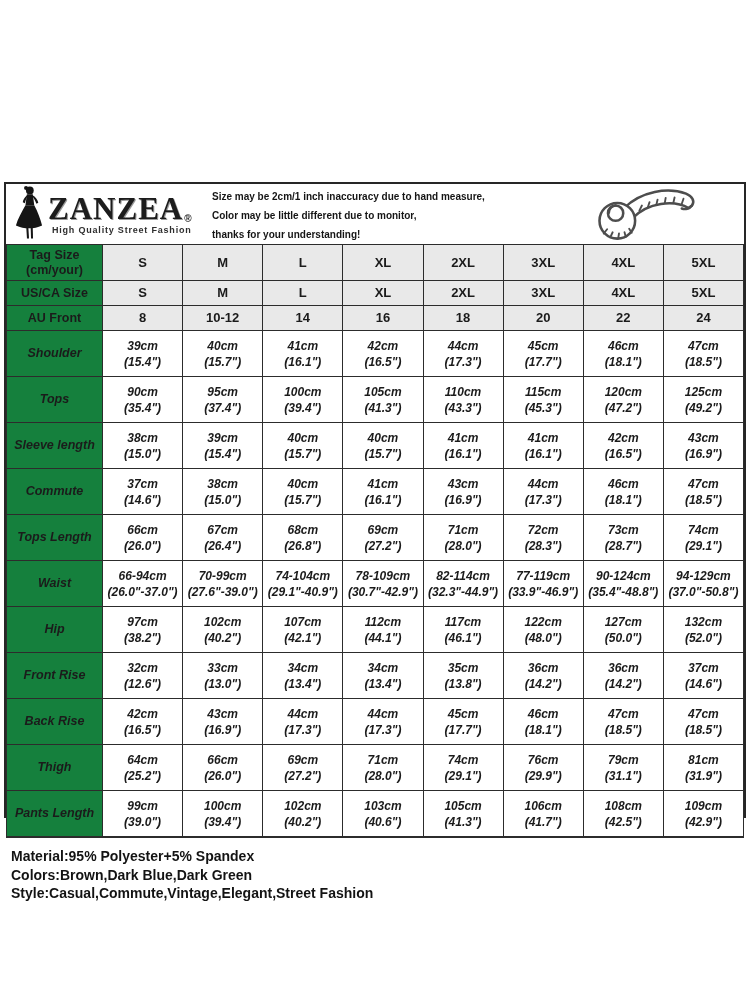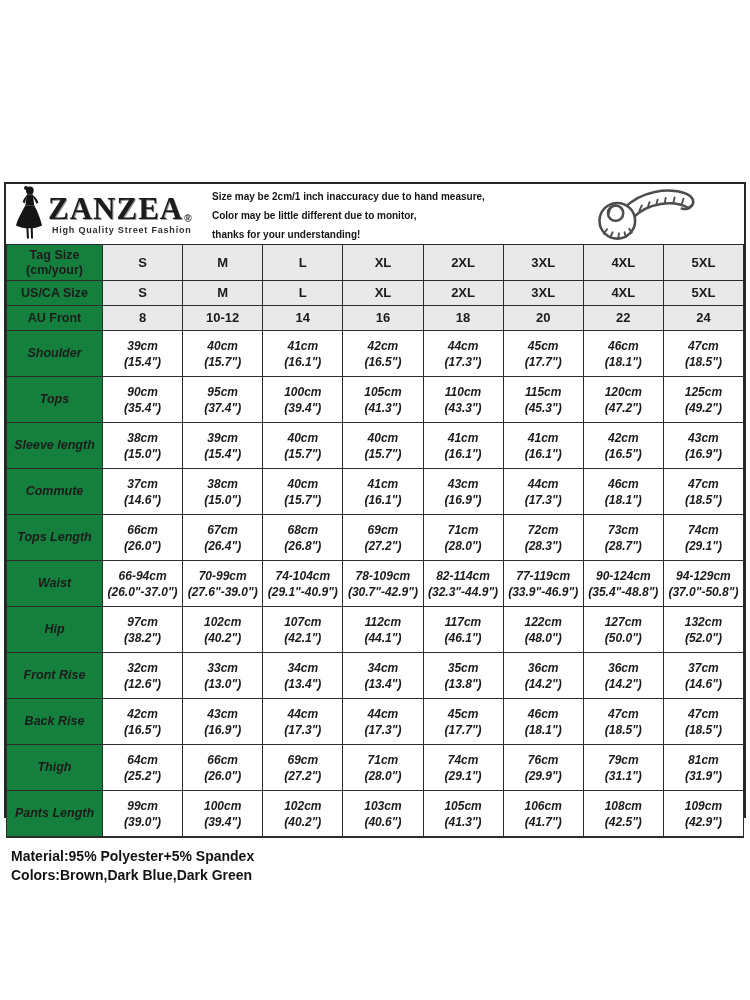--- a/index.html
+++ b/index.html
@@ -621,16 +621,17 @@
               <div>109cm</div>
               <div>(42.9")</div>
             </td>
           </tr>
         </tbody>
     </table>
 
     <div class="panel-footer">
       <div>Material:95% Polyester+5% Spandex</div>
       <div>Colors:Brown,Dark Blue,Dark Green</div>
+      <div>Style:Casual,Commute,Vintage,Elegant,Street Fashion</div>
     </div>
 
   </div>
 </div>
 
 </body></html>

